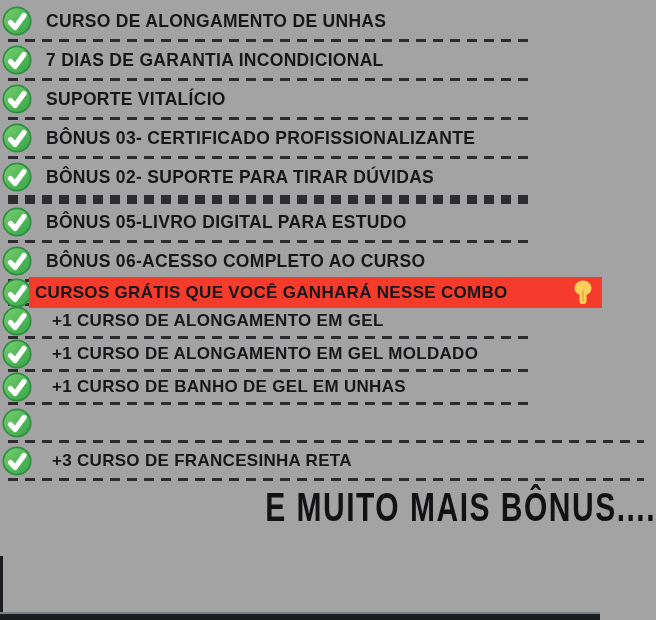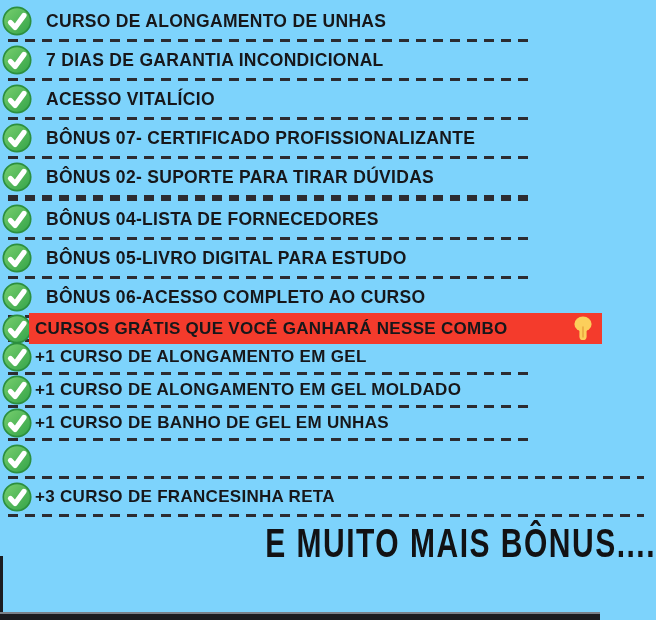--- a/index.html
+++ b/index.html
@@ -1,20 +1,20 @@
 <!DOCTYPE html>
 <html><head>
 <meta charset="utf-8">
 <style>
   html, body { margin: 0; padding: 0; background: #ffffff; }
   .page {
     position: relative;
     width: 656px;
     height: 620px;
-    background: #7dd3fc;
+    background: #a3a3a3;
     overflow: hidden;
     font-family: "Liberation Sans", "DejaVu Sans", sans-serif;
     color: #17171a;
   }
   .list { padding-top: 3px; }
 
   .item { display: flex; align-items: center; }
   .item.s1 { height: 36px; }
   .item.sr { height: 21px; border-radius: 7px; }
   .item.s2 { height: 30px; }
@@ -22,21 +22,21 @@
 
   .check { width: 30px; height: 30px; margin-left: 2px; flex: 0 0 auto; }
 
   .label {
     font-weight: 700;
     font-size: 17.5px;
     letter-spacing: 0.3px;
     white-space: nowrap;
   }
   .s1 .label { margin-left: 14px; }
-  .s2 .label, .s3 .label { margin-left: 3px; font-size: 17px; }
+  .s2 .label, .s3 .label { margin-left: 20px; font-size: 17px; }
 
   .hl-box {
     display: flex;
     align-items: center;
     justify-content: space-between;
     box-sizing: border-box;
     min-width: 573px;
     margin-left: -3px;
     padding: 3px 9px 3px 6px;
     background: #f43b2c;
@@ -110,51 +110,44 @@
         </svg>
       <span class="label">7 DIAS DE GARANTIA INCONDICIONAL</span>
     </div>
     <div class="dash short"></div>
 
     <div class="item s1">
       <svg class="check" viewBox="0 0 32 32">
           <circle cx="16" cy="16" r="14.6" fill="url(#cg)" stroke="#2c8f3e" stroke-width="1.8"></circle>
           <path d="M9 17.5l5 5.5L23.5 10" fill="none" stroke="#ffffff" stroke-width="5.5" stroke-linecap="round" stroke-linejoin="round"></path>
         </svg>
-      <span class="label">ACESSO VITALÍCIO</span>
-    </div>
-    <div class="dash short"></div>
-
-    <div class="item s1">
-      <svg class="check" viewBox="0 0 32 32">
-          <circle cx="16" cy="16" r="14.6" fill="url(#cg)" stroke="#2c8f3e" stroke-width="1.8"></circle>
-          <path d="M9 17.5l5 5.5L23.5 10" fill="none" stroke="#ffffff" stroke-width="5.5" stroke-linecap="round" stroke-linejoin="round"></path>
-        </svg>
-      <span class="label">BÔNUS 07- CERTIFICADO PROFISSIONALIZANTE</span>
+      <span class="label">SUPORTE VITALÍCIO</span>
+    </div>
+    <div class="dash short"></div>
+
+    <div class="item s1">
+      <svg class="check" viewBox="0 0 32 32">
+          <circle cx="16" cy="16" r="14.6" fill="url(#cg)" stroke="#2c8f3e" stroke-width="1.8"></circle>
+          <path d="M9 17.5l5 5.5L23.5 10" fill="none" stroke="#ffffff" stroke-width="5.5" stroke-linecap="round" stroke-linejoin="round"></path>
+        </svg>
+      <span class="label">BÔNUS 03- CERTIFICADO PROFISSIONALIZANTE</span>
     </div>
     <div class="dash short"></div>
 
     <div class="item s1">
       <svg class="check" viewBox="0 0 32 32">
           <circle cx="16" cy="16" r="14.6" fill="url(#cg)" stroke="#2c8f3e" stroke-width="1.8"></circle>
           <path d="M9 17.5l5 5.5L23.5 10" fill="none" stroke="#ffffff" stroke-width="5.5" stroke-linecap="round" stroke-linejoin="round"></path>
         </svg>
       <span class="label">BÔNUS 02- SUPORTE PARA TIRAR DÚVIDAS</span>
     </div>
     <div class="dash short"></div>
 
     <div class="dash short"></div>
 
-    <div class="item s1">
-      <svg class="check" viewBox="0 0 32 32">
-          <circle cx="16" cy="16" r="14.6" fill="url(#cg)" stroke="#2c8f3e" stroke-width="1.8"></circle>
-          <path d="M9 17.5l5 5.5L23.5 10" fill="none" stroke="#ffffff" stroke-width="5.5" stroke-linecap="round" stroke-linejoin="round"></path>
-        </svg>
-      <span class="label">BÔNUS 04-LISTA DE FORNECEDORES</span>
-    </div>
     <div class="dash short"></div>
 
     <div class="item s1">
       <svg class="check" viewBox="0 0 32 32">
           <circle cx="16" cy="16" r="14.6" fill="url(#cg)" stroke="#2c8f3e" stroke-width="1.8"></circle>
           <path d="M9 17.5l5 5.5L23.5 10" fill="none" stroke="#ffffff" stroke-width="5.5" stroke-linecap="round" stroke-linejoin="round"></path>
         </svg>
       <span class="label">BÔNUS 05-LIVRO DIGITAL PARA ESTUDO</span>
     </div>
     <div class="dash short"></div>

